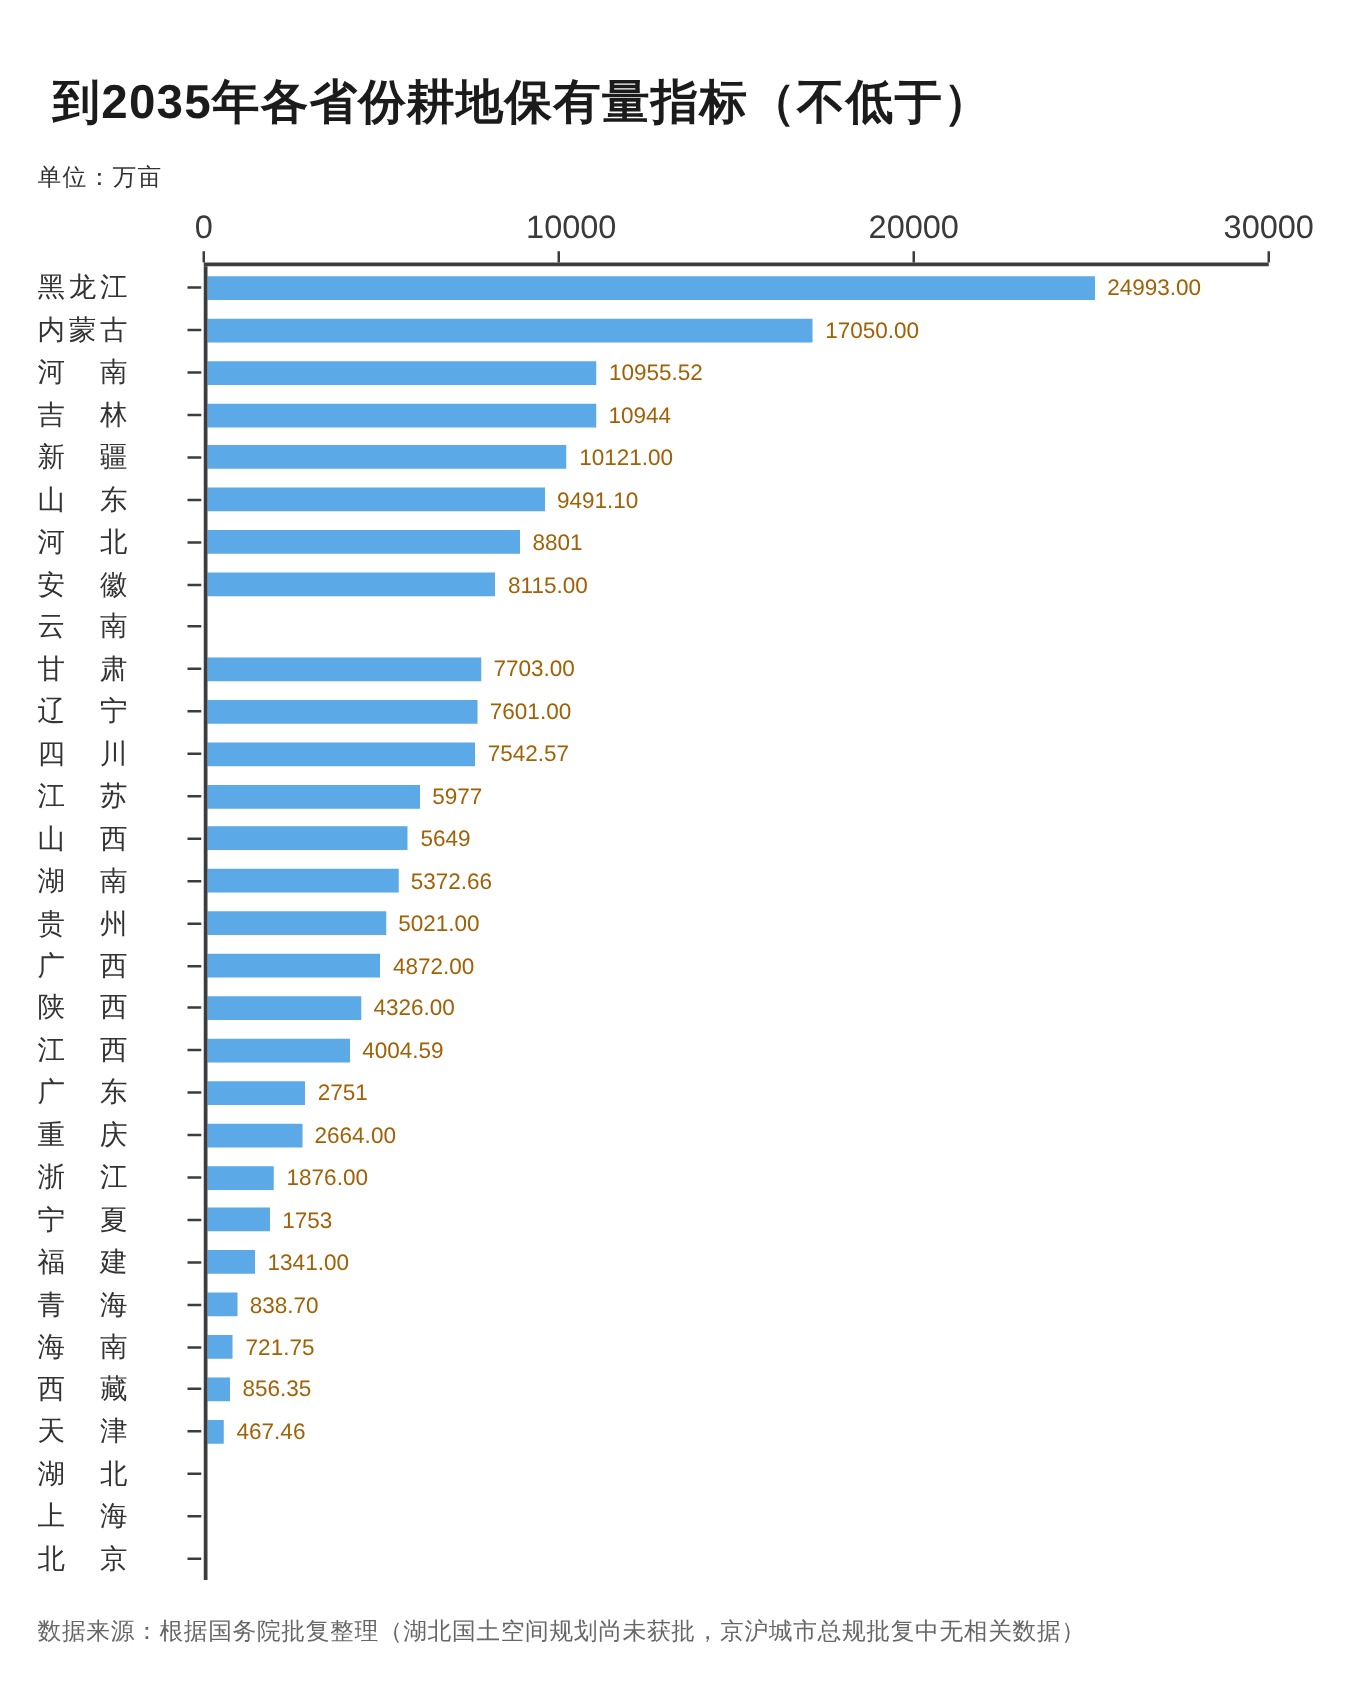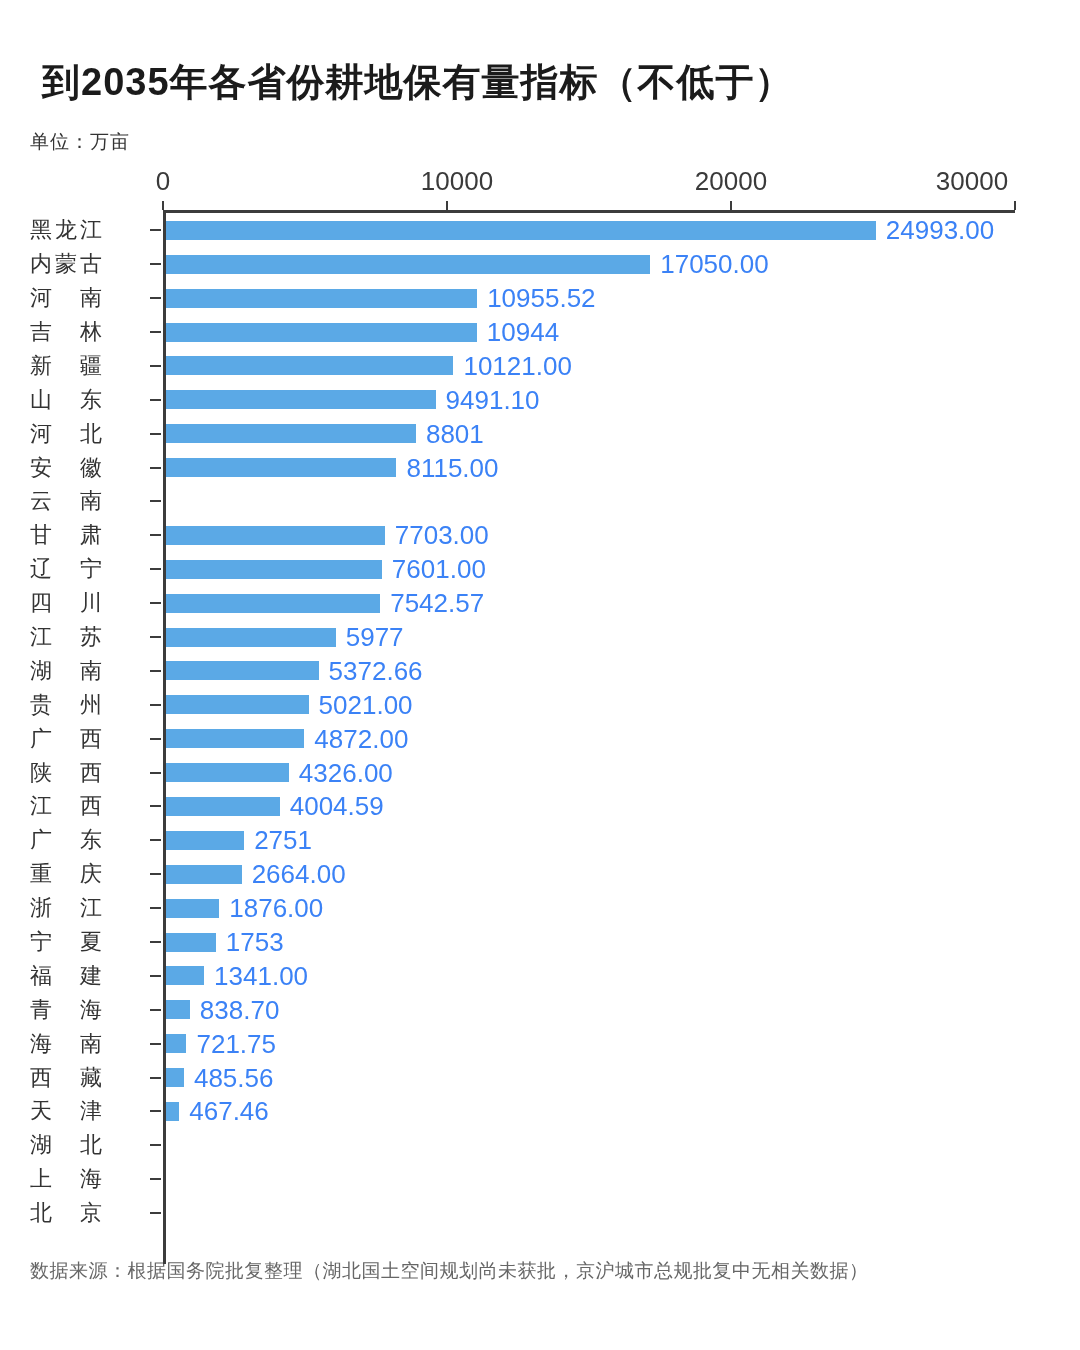--- a/index.html
+++ b/index.html
@@ -70,21 +70,21 @@
     flex:0 0 11px;
   }
   .barwrap {
     flex:1; height:100%;
     display:flex; align-items:center;
     padding-left:5px;
   }
   .bar { height:19px; }
   .val {
     margin-left:10px;
-    font-size:26px; color:#3b82f6;
+    font-size:18px; color:#a16207;
     line-height:1;
     white-space:nowrap;
   }
 
   .footer {
     margin-top:28px;
     font-size:19px;
     color:#666;
     letter-spacing:0.5px;
   }
@@ -99,21 +99,21 @@
   <div class="chart">
     <div class="xaxis" id="xaxis">
       <div class="xaxis-line"></div>
     <div class="xtick-mark" style="left: 133px;"></div>
         <div class="xtick-label" style="left: 133px;">0</div>
         <div class="xtick-mark" style="left: 417px;"></div>
         <div class="xtick-label" style="left: 427px;">10000</div>
         <div class="xtick-mark" style="left: 701px;"></div>
         <div class="xtick-label" style="left: 701px;">20000</div>
         <div class="xtick-mark" style="left: 985px;"></div>
-        <div class="xtick-label" style="left: 942px;">30000</div>
+        <div class="xtick-label" style="left: 985px;">30000</div>
       </div>
     <div class="plot" id="plot">
       <div class="yaxis-line"></div>
     <div class="row">
           <div class="ylabel">黑龙江</div>
           <div class="ytick"></div>
           <div class="barwrap">
             <div class="bar" style="width: 709.801px; background: rgb(91, 169, 230);"></div>
             <div class="val">24993.00</div>
           </div>
@@ -204,20 +204,28 @@
         </div>
         <div class="row">
           <div class="ylabel">江苏</div>
           <div class="ytick"></div>
           <div class="barwrap">
             <div class="bar" style="width: 169.747px; background: rgb(91, 169, 230);"></div>
             <div class="val">5977</div>
           </div>
         </div>
         <div class="row">
+          <div class="ylabel">山西</div>
+          <div class="ytick"></div>
+          <div class="barwrap">
+            <div class="bar" style="width: 160.432px; background: rgb(91, 169, 230);"></div>
+            <div class="val">5649</div>
+          </div>
+        </div>
+        <div class="row">
           <div class="ylabel">湖南</div>
           <div class="ytick"></div>
           <div class="barwrap">
             <div class="bar" style="width: 152.584px; background: rgb(91, 169, 230);"></div>
             <div class="val">5372.66</div>
           </div>
         </div>
         <div class="row">
           <div class="ylabel">贵州</div>
           <div class="ytick"></div>
@@ -304,21 +312,21 @@
           <div class="barwrap">
             <div class="bar" style="width: 20.4977px; background: rgb(91, 169, 230);"></div>
             <div class="val">721.75</div>
           </div>
         </div>
         <div class="row">
           <div class="ylabel">西藏</div>
           <div class="ytick"></div>
           <div class="barwrap">
             <div class="bar" style="width: 17.938px; background: rgb(91, 169, 230);"></div>
-            <div class="val">485.56</div>
+            <div class="val">856.35</div>
           </div>
         </div>
         <div class="row">
           <div class="ylabel">天津</div>
           <div class="ytick"></div>
           <div class="barwrap">
             <div class="bar" style="width: 13.2759px; background: rgb(91, 169, 230);"></div>
             <div class="val">467.46</div>
           </div>
         </div>

